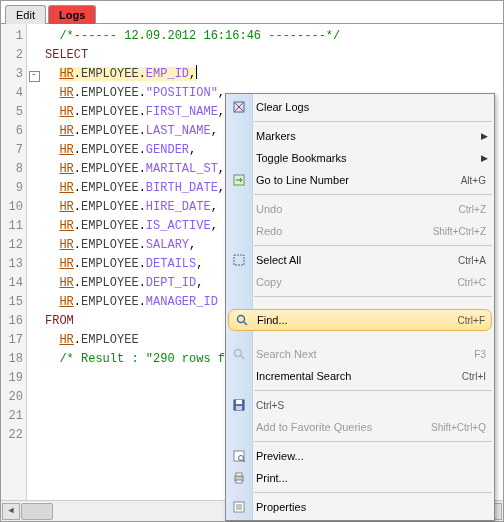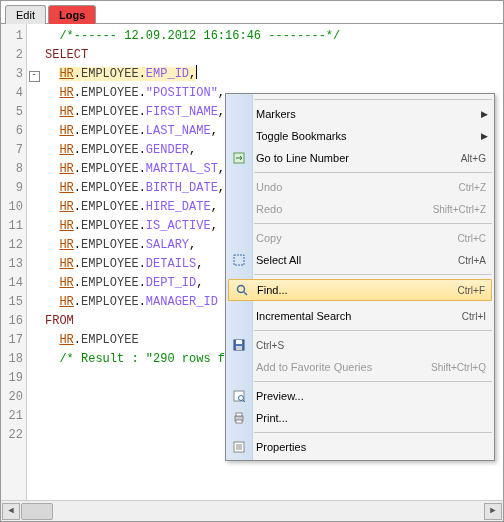--- a/index.html
+++ b/index.html
@@ -26,21 +26,21 @@
 .hscroll .arr{position:absolute;top:2px;width:16px;height:15px;background:#e4e4e4;border:1px solid #aaa;text-align:center;line-height:13px;font-size:9px;color:#555}
 .hscroll .arr.l{left:1px}
 .hscroll .arr.r{right:1px}
 .ctx{position:absolute;left:224px;top:92px;width:268px;background:#f4f4f4;border:1px solid #8a8a8a;box-shadow:2px 2px 4px rgba(0,0,0,0.25);z-index:10;font-size:11px}
 .ctx .strip{position:absolute;left:0;top:0;bottom:0;width:26px;background:linear-gradient(to right,#dfe8f6,#cfe0f2);border-right:1px solid #c2d4e6}
 .ctx .items{position:relative;padding:2px 0}
 .mi{display:flex;align-items:center;height:22px;position:relative;padding-left:30px;padding-right:8px;cursor:default}
 .mi .lbl{flex:1}
 .mi .sc{color:#555;font-size:10px}
 .mi.dis .lbl,.mi.dis .sc{color:#9a9a9a}
-.mi.sel{background:linear-gradient(#fff2c8,#ffe49a);border:1px solid #e8b44d;border-radius:1px;margin:4px 2px;padding-left:28px;padding-right:6px;height:20px}
+.mi.sel{background:linear-gradient(#fff2c8,#ffe49a);border:1px solid #e8b44d;border-radius:7px;margin:12px 2px;padding-left:28px;padding-right:6px;height:20px}
 .mi .arrow{position:absolute;right:6px;font-size:9px;color:#333}
 .mi .ico{position:absolute;left:4px;width:18px;height:18px;display:flex;align-items:center;justify-content:center}
 .sep{height:1px;background:#c8c8c8;margin:3px 2px 3px 28px}
 svg{display:block}
 </style>
 </head>
 <body>
 <div class="app">
 
 <div class="tabs">
@@ -102,20 +102,30 @@
 
 <div class="hscroll">
   <div class="arr l">◄</div>
   <div class="thumb"></div>
   <div class="arr r">►</div>
 </div>
 
 <div class="ctx">
   <div class="strip"></div>
   <div class="items" id="menu">
+        <div class="mi">
+          <span class="ico">
+            <svg width="14" height="14">
+              <rect x="2" y="2" width="10" height="10" fill="none" stroke="#3b6ea5"></rect>
+              <line x1="3" y1="3" x2="11" y2="11" stroke="#c0392b"></line>
+              <line x1="11" y1="3" x2="3" y2="11" stroke="#c0392b"></line>
+            </svg>
+          </span>
+          <span class="lbl">Clear Logs</span>
+        </div>
         <div class="sep"></div>
         <div class="mi">
           <span class="lbl">Markers</span>
           <span class="arrow">▶</span>
         </div>
         <div class="mi">
           <span class="lbl">Toggle Bookmarks</span>
           <span class="arrow">▶</span>
         </div>
         <div class="mi">
@@ -131,43 +141,53 @@
         <div class="sep"></div>
         <div class="mi dis">
           <span class="lbl">Undo</span>
           <span class="sc">Ctrl+Z</span>
         </div>
         <div class="mi dis">
           <span class="lbl">Redo</span>
           <span class="sc">Shift+Ctrl+Z</span>
         </div>
         <div class="sep"></div>
+        <div class="mi">
+          <span class="ico">
+            <svg width="14" height="14">
+              <rect x="2" y="2" width="10" height="10" fill="none" stroke="#3b6ea5" stroke-dasharray="2 1"></rect>
+            </svg>
+          </span>
+          <span class="lbl">Select All</span>
+          <span class="sc">Ctrl+A</span>
+        </div>
         <div class="mi dis">
           <span class="lbl">Copy</span>
           <span class="sc">Ctrl+C</span>
         </div>
-        <div class="mi">
-          <span class="ico">
-            <svg width="14" height="14">
-              <rect x="2" y="2" width="10" height="10" fill="none" stroke="#3b6ea5" stroke-dasharray="2 1"></rect>
-            </svg>
-          </span>
-          <span class="lbl">Select All</span>
-          <span class="sc">Ctrl+A</span>
-        </div>
         <div class="sep"></div>
         <div class="mi sel">
           <span class="ico">
             <svg width="14" height="14">
               <circle cx="6" cy="6" r="3.5" fill="none" stroke="#3b6ea5" stroke-width="1.5"></circle>
               <line x1="9" y1="9" x2="12" y2="12" stroke="#3b6ea5" stroke-width="1.5"></line>
             </svg>
           </span>
           <span class="lbl">Find...</span>
           <span class="sc">Ctrl+F</span>
+        </div>
+        <div class="mi dis">
+          <span class="ico">
+            <svg width="14" height="14">
+              <circle cx="6" cy="6" r="3.5" fill="none" stroke="#b8b8b8" stroke-width="1.5"></circle>
+              <line x1="9" y1="9" x2="12" y2="12" stroke="#b8b8b8" stroke-width="1.5"></line>
+            </svg>
+          </span>
+          <span class="lbl">Search Next</span>
+          <span class="sc">F3</span>
         </div>
         <div class="mi">
           <span class="lbl">Incremental Search</span>
           <span class="sc">Ctrl+I</span>
         </div>
         <div class="sep"></div>
         <div class="mi">
           <span class="ico">
             <svg width="14" height="14">
               <rect x="2" y="2" width="10" height="10" fill="#4a76b8" stroke="#2c4d7a"></rect>

